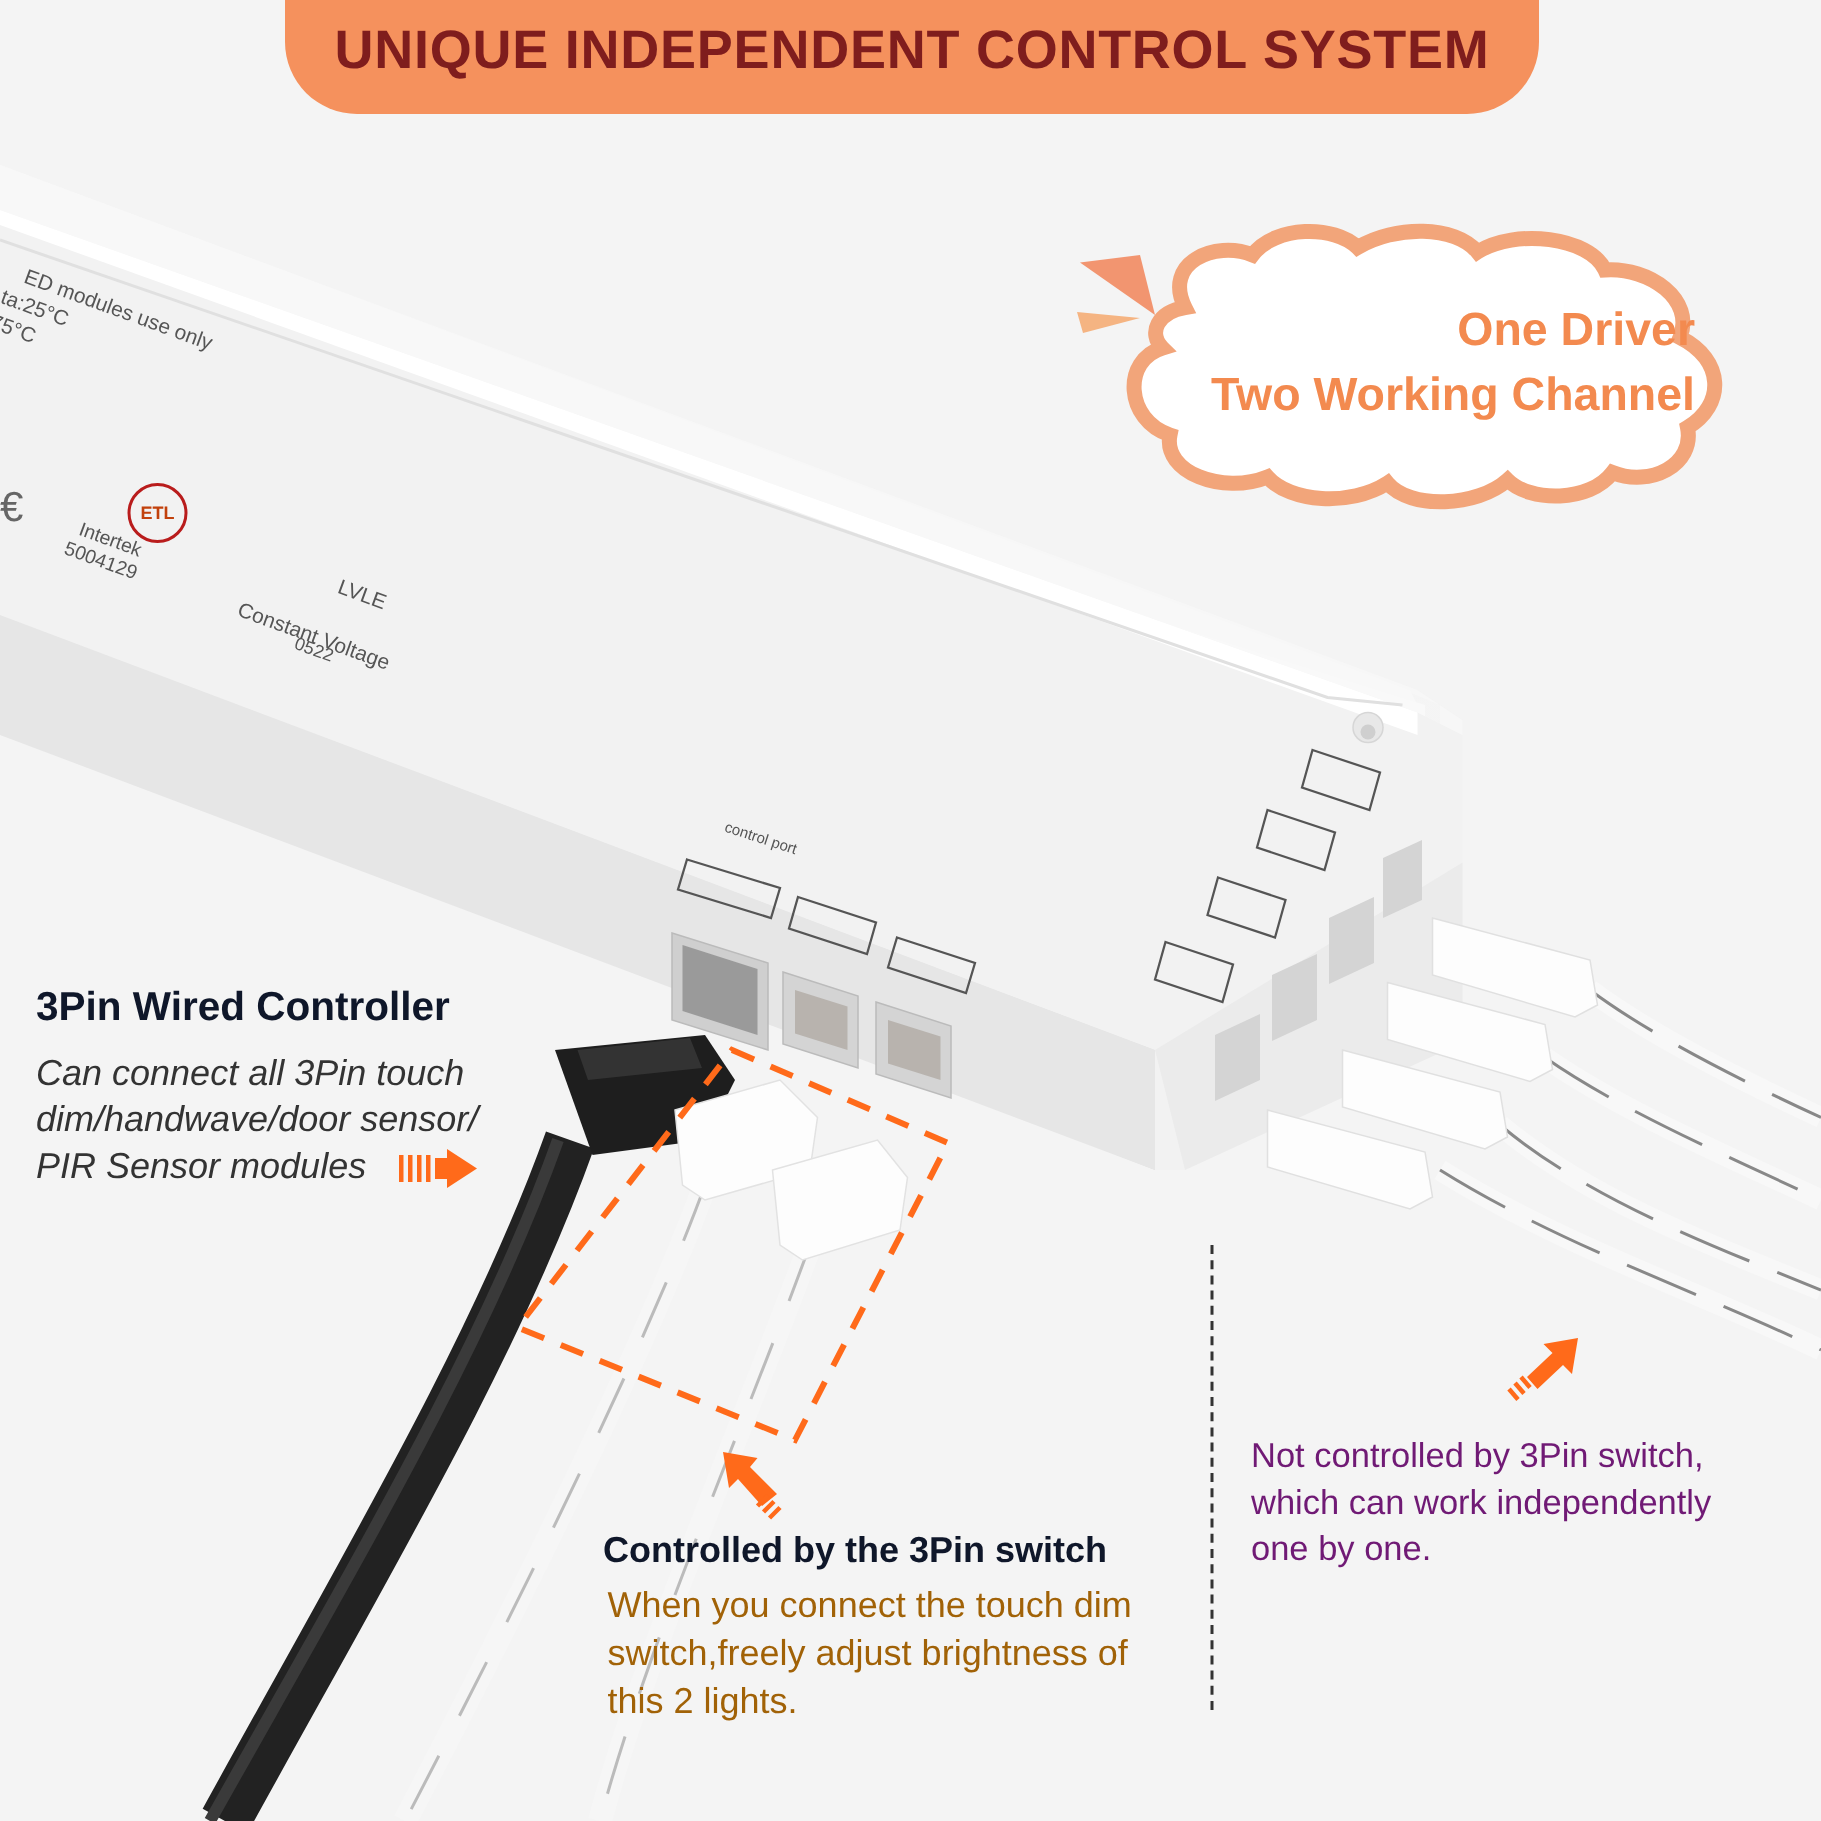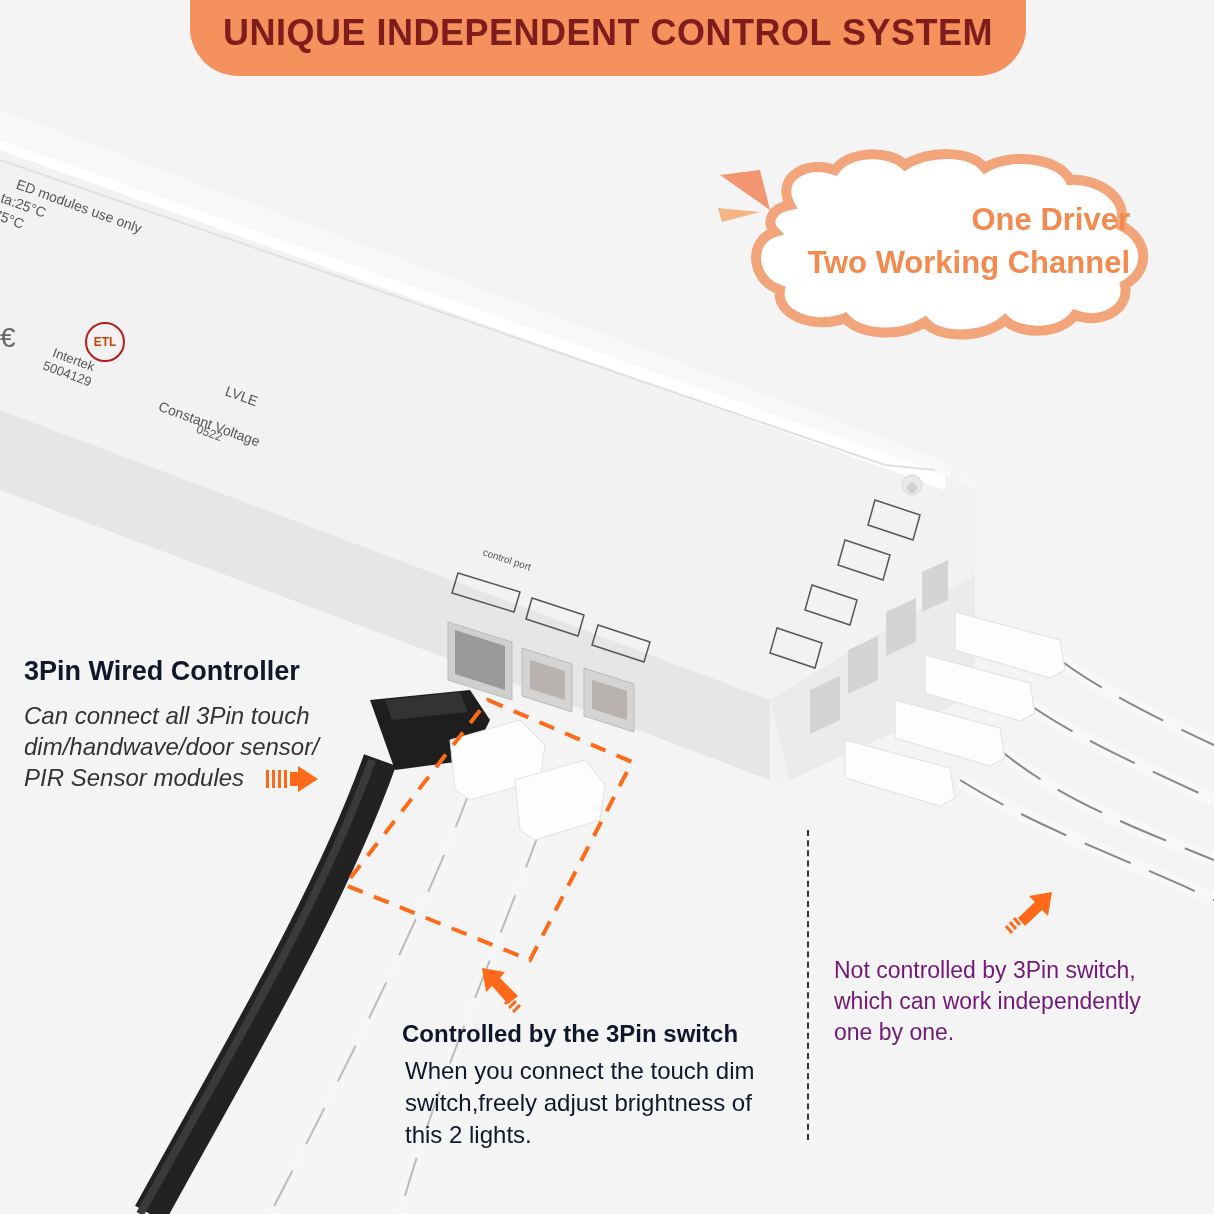--- a/index.html
+++ b/index.html
@@ -5,21 +5,21 @@
   html, body { margin:0; padding:0; }
   body { width:1214px; height:1214px; background:#f4f4f4; position:relative; overflow:hidden; font-family:"Liberation Sans", sans-serif; }
   .abs { position:absolute; }
   #banner { left:190px; top:-20px; width:836px; height:96px; background:#f5915d; border-radius:0 0 48px 48px; display:flex; align-items:flex-end; justify-content:center; padding-bottom:22px; box-sizing:border-box; }
   #banner-title { color:#7f1d1d; font-weight:bold; font-size:36px; letter-spacing:0.5px; }
   #cloud-text { left:760px; top:198px; width:370px; text-align:right; color:#f38a4f; font-weight:bold; font-size:31px; line-height:43px; }
   .label-dark { color:#0f172a; }
   #ctrl-title { left:24px; top:656px; font-size:27px; font-weight:bold; }
   #ctrl-desc { left:24px; top:700px; font-size:24px; line-height:31px; color:#333;font-style:italic; }
   #sw-title { left:402px; top:1020px; font-size:24px; font-weight:bold; }
-  #sw-desc { left:405px; top:1055px; font-size:24px; line-height:32px; color:#0f172a; }
+  #sw-desc { left:405px; top:1055px; font-size:24px; line-height:32px; color:#a16207; }
   #ind-desc { left:834px; top:955px; font-size:23px; line-height:31px; color:#701a75; }
   #vdivider { left:807px; top:830px; width:0; height:310px; border-left:2px dashed #333; }
   .box-label { color:#555; font-size:13px; }
 </style>
 </head>
 <body>
 
 <svg class="abs" style="left:0;top:0" width="1214" height="1214" viewBox="0 0 1214 1214">
   <defs>
     <linearGradient id="topface" x1="0" y1="0" x2="1" y2="1">

